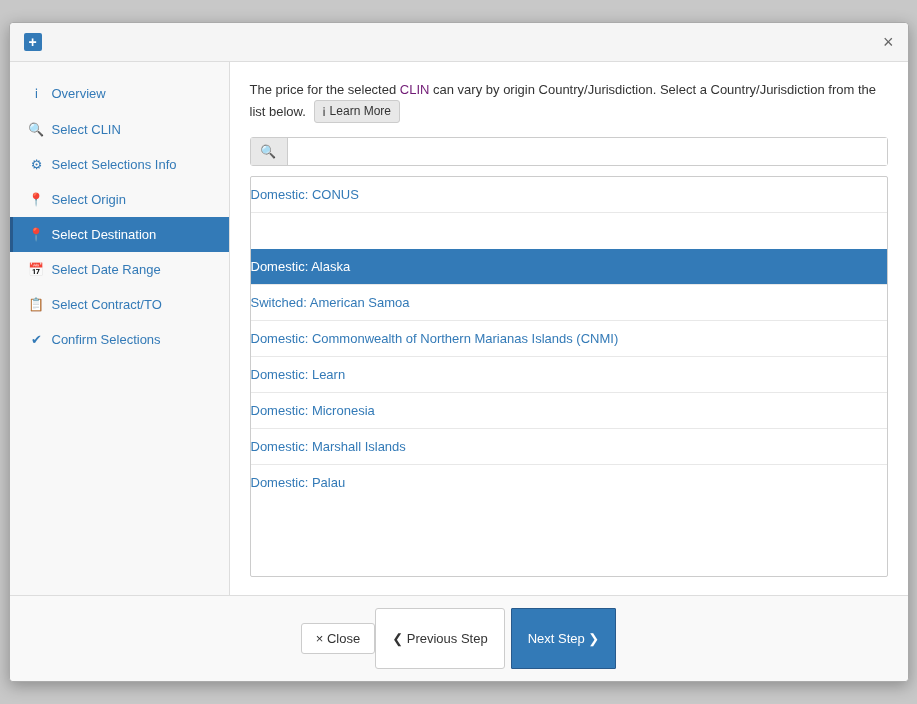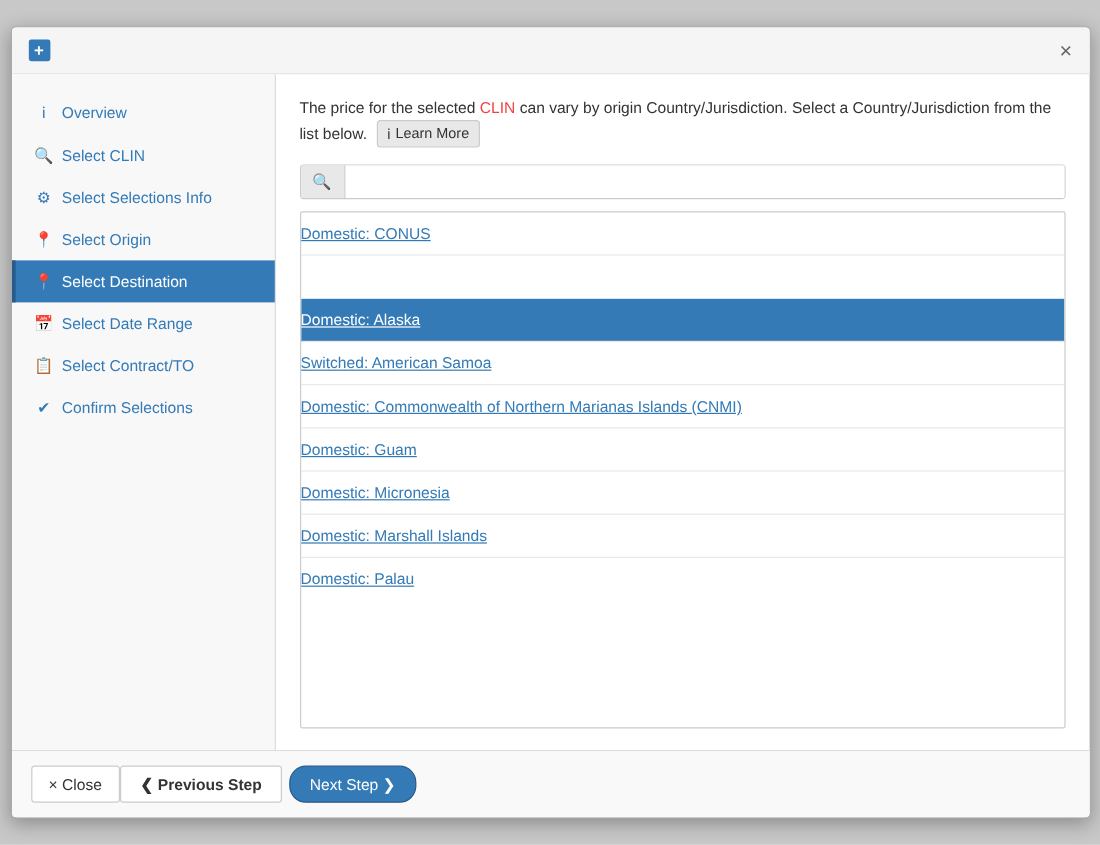--- a/index.html
+++ b/index.html
@@ -107,21 +107,21 @@
       display: flex;
       flex-direction: column;
     }
     .info-text {
       font-size: 13px;
       color: #333;
       margin-bottom: 14px;
       line-height: 1.5;
     }
     .info-text .clin-link {
-      color: #ef4444;
+      color: #701a75;
       text-decoration: none;
     }
     .learn-more-btn {
       display: inline-flex;
       align-items: center;
       gap: 4px;
       background: #e8e8e8;
       border: 1px solid #ccc;
       border-radius: 3px;
       padding: 2px 8px;
@@ -160,36 +160,35 @@
       flex: 1;
       overflow-y: auto;
       border-radius: 2px;
     }
     .list-item {
       padding: 10px 0;
       border-bottom: 1px solid #e8e8e8;
       cursor: pointer;
       font-size: 13px;
       color: #337ab7;
-      text-decoration: underline;
     }
     .list-item:last-child {
       border-bottom: none;
     }
     .list-item.selected {
       background: #337ab7;
       color: #fff;
       margin-top: 36px;
     }
     .modal-footer {
       border-top: 1px solid #ddd;
       padding: 12px 16px;
       display: flex;
       align-items: center;
-      justify-content: flex-start;
+      justify-content: center;
       background: #f9f9f9;
       border-radius: 0 0 4px 4px;
     }
     .close-btn {
       background: #fff;
       border: 1px solid #ccc;
       border-radius: 3px;
       padding: 7px 14px;
       cursor: pointer;
       font-size: 13px;
@@ -206,27 +205,26 @@
       background: #fff;
       border: 1px solid #ccc;
       border-radius: 3px;
       padding: 7px 16px;
       cursor: pointer;
       font-size: 13px;
       color: #333;
       display: flex;
       align-items: center;
       gap: 5px;
-      font-weight: bold;
     }
     .next-btn {
       background: #337ab7;
       border: 1px solid #285a8c;
-      border-radius: 14px;
-      padding: 7px 16px;
+      border-radius: 1px;
+      padding: 22px 16px;
       cursor: pointer;
       font-size: 13px;
       color: #fff;
       display: flex;
       align-items: center;
       gap: 5px;
     }
   </style>
 </head>
 <body>
@@ -290,21 +288,21 @@
         <div class="search-bar">
           <button class="search-icon-btn">🔍</button>
           <input type="text" placeholder="" style="">
         </div>
 
         <div class="list-container">
           <div class="list-item">Domestic: CONUS</div>
           <div class="list-item selected">Domestic: Alaska</div>
           <div class="list-item">Switched: American Samoa</div>
           <div class="list-item">Domestic: Commonwealth of Northern Marianas Islands (CNMI)</div>
-          <div class="list-item">Domestic: Guam</div>
+          <div class="list-item">Domestic: Learn</div>
           <div class="list-item">Domestic: Micronesia</div>
           <div class="list-item">Domestic: Marshall Islands</div>
           <div class="list-item">Domestic: Palau</div>
         </div>
       </div>
     </div>
 
     <div class="modal-footer">
       <button class="close-btn">× Close</button>
       <div class="nav-btns">

